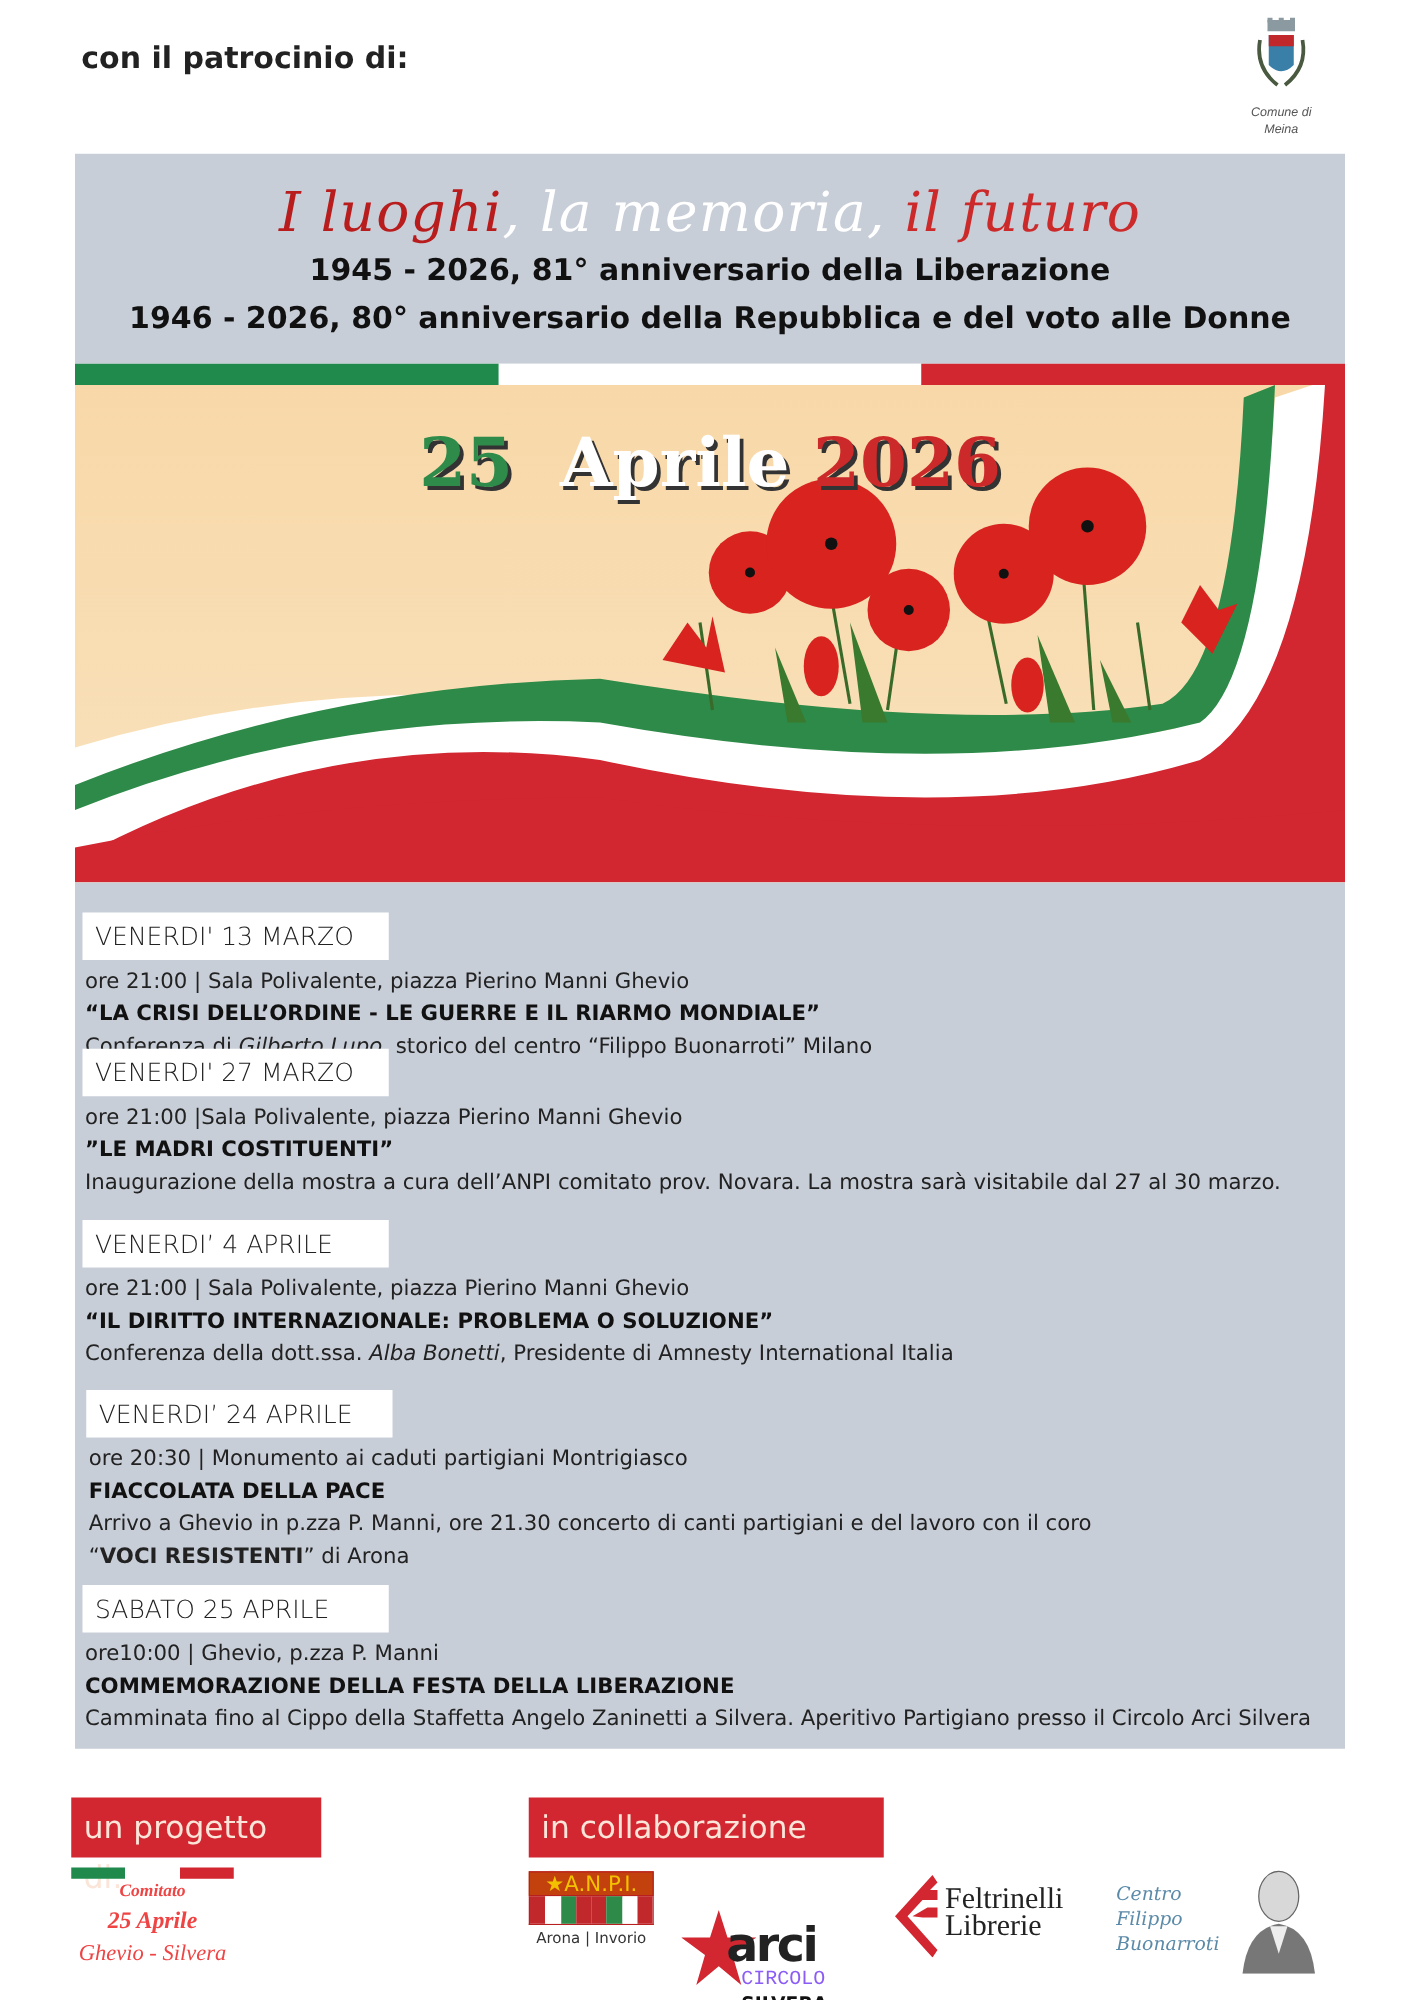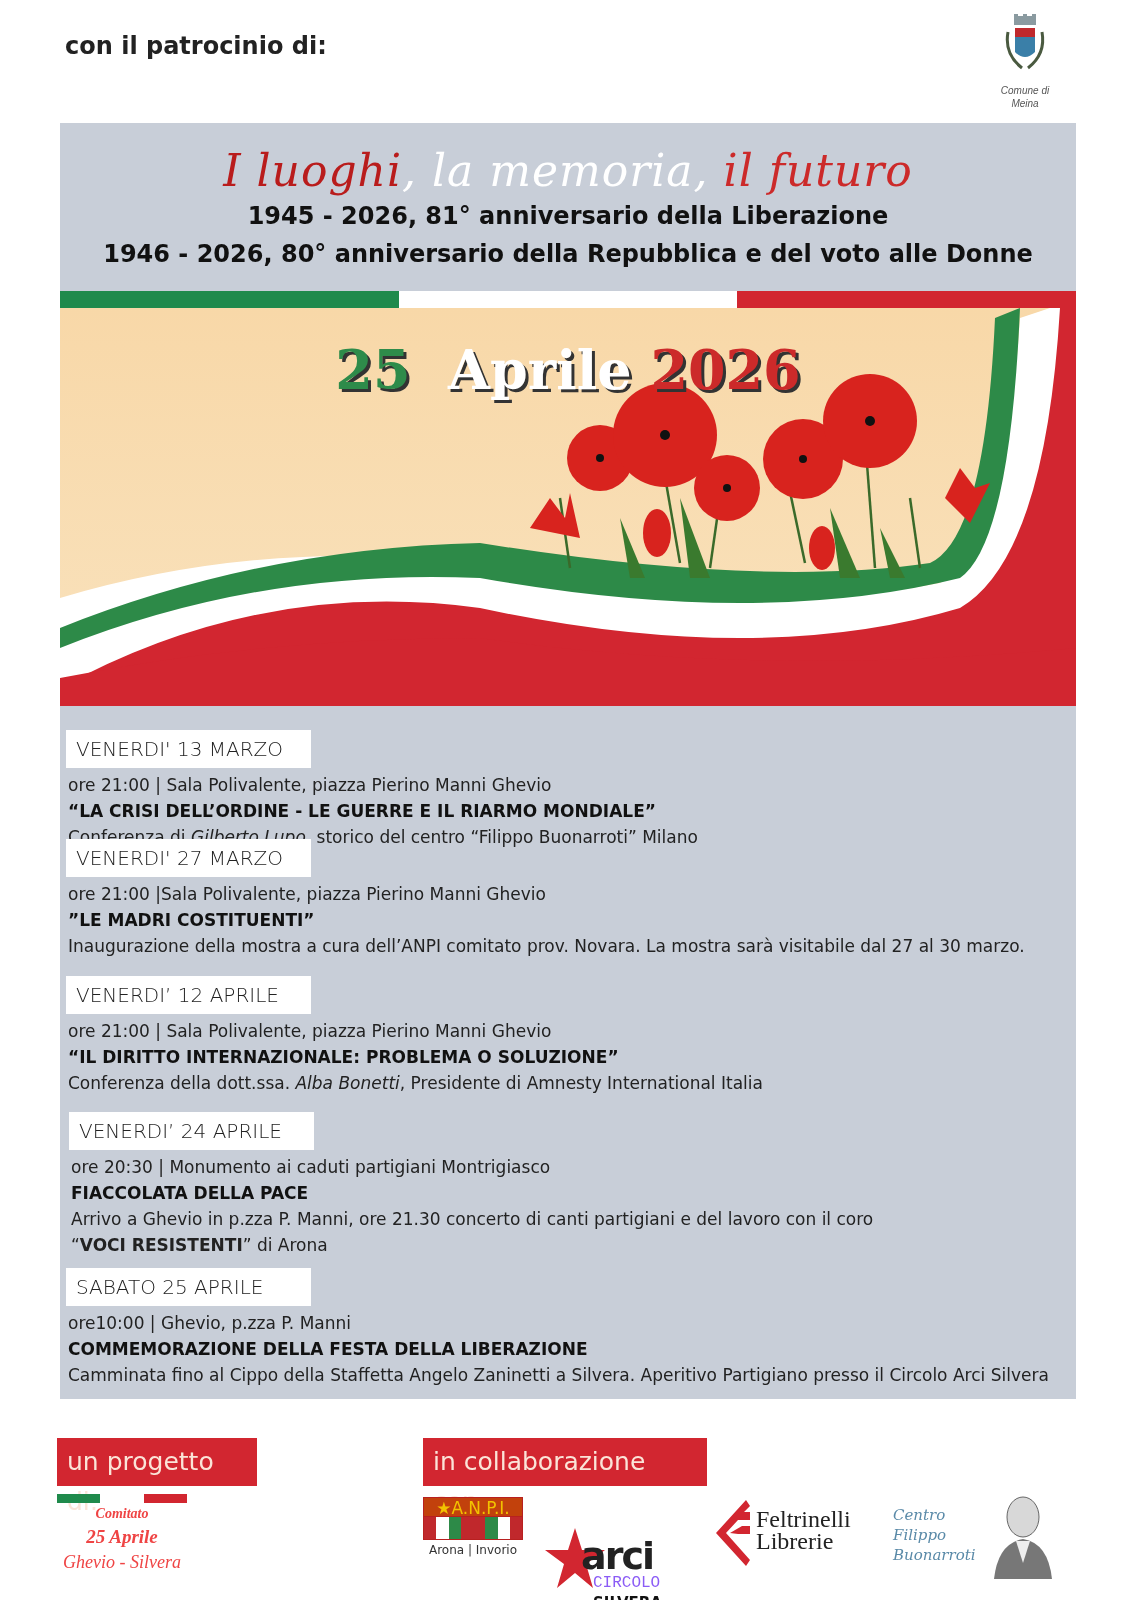--- a/index.html
+++ b/index.html
@@ -158,21 +158,21 @@
   </div>
 
   <div class="event" style="top:133px;">
     <div class="date-tag">VENERDI' 27 MARZO</div>
     <div class="ev-line ev-first">ore 21:00 |Sala Polivalente, piazza Pierino Manni Ghevio</div>
     <div class="ev-line ev-title">”LE MADRI COSTITUENTI”</div>
     <div class="ev-line">Inaugurazione della mostra a cura dell’ANPI comitato prov. Novara. La mostra sarà visitabile dal 27 al 30 marzo.</div>
   </div>
 
   <div class="event" style="top:270px;">
-    <div class="date-tag">VENERDI’ 12 APRILE</div>
+    <div class="date-tag">VENERDI’ 4 APRILE</div>
     <div class="ev-line ev-first">ore 21:00 | Sala Polivalente, piazza Pierino Manni Ghevio</div>
     <div class="ev-line ev-title">“IL DIRITTO INTERNAZIONALE: PROBLEMA O SOLUZIONE”</div>
     <div class="ev-line"><span>Conferenza della dott.ssa. </span><i>Alba Bonetti</i><span>, Presidente di Amnesty International Italia</span></div>
   </div>
 
   <div class="event" style="top:406px; left:9px;">
     <div class="date-tag">VENERDI’ 24 APRILE</div>
     <div class="ev-line ev-first">ore 20:30 | Monumento ai caduti partigiani Montrigiasco</div>
     <div class="ev-line ev-title">FIACCOLATA DELLA PACE</div>
     <div class="ev-line">Arrivo a Ghevio in p.zza P. Manni, ore 21.30 concerto di canti partigiani e del lavoro con il coro</div>

